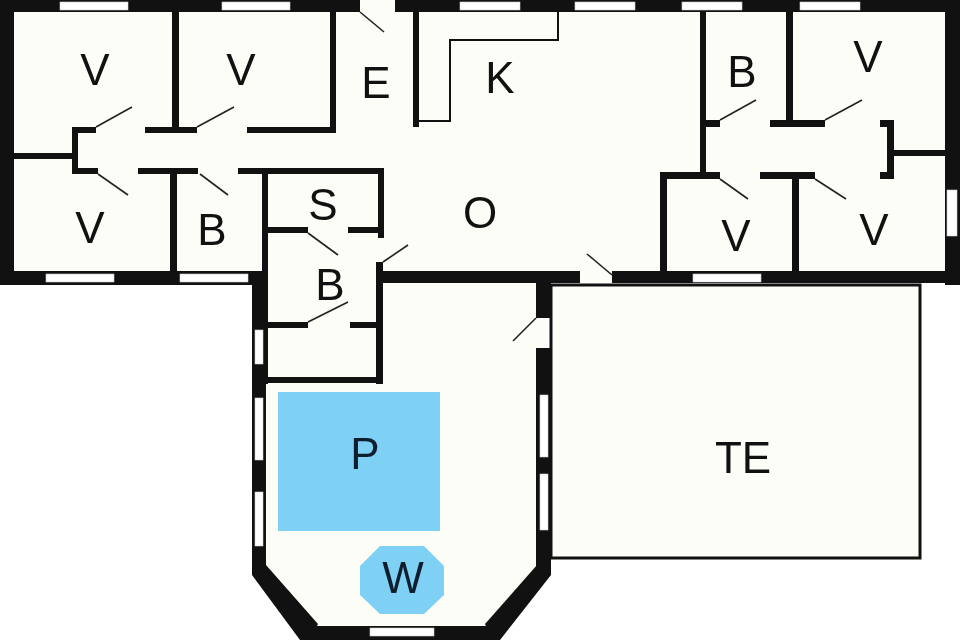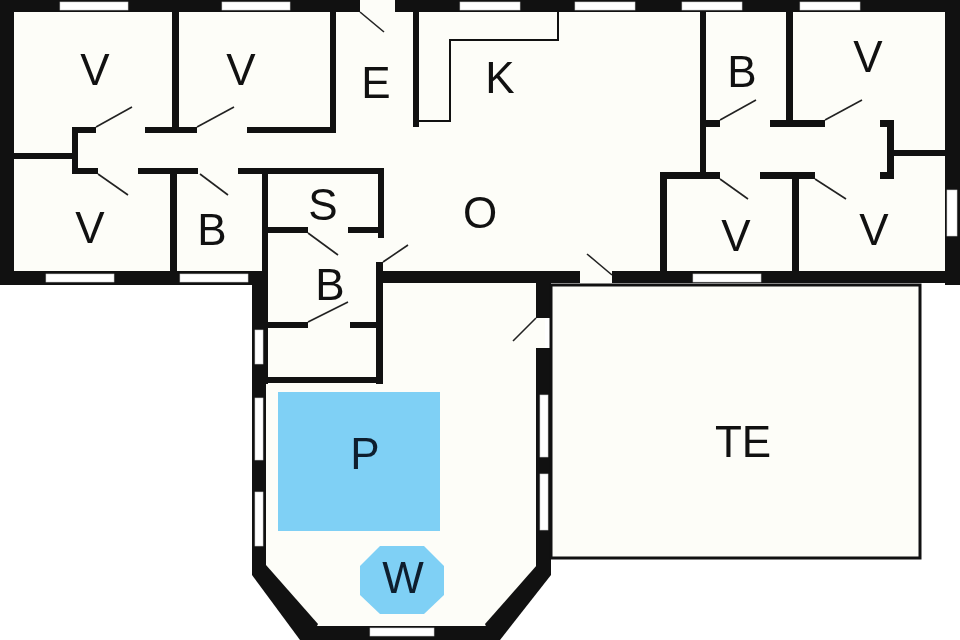--- a/index.html
+++ b/index.html
@@ -138,14 +138,14 @@
 <div class="label" style="left:742px;top:72px;">B</div>
 <div class="label" style="left:868px;top:57px;">V</div>
 <div class="label" style="left:90px;top:228px;">V</div>
 <div class="label" style="left:212px;top:230px;">B</div>
 <div class="label" style="left:323px;top:205px;">S</div>
 <div class="label" style="left:480px;top:213px;">O</div>
 <div class="label" style="left:330px;top:285px;">B</div>
 <div class="label" style="left:736px;top:236px;">V</div>
 <div class="label" style="left:874px;top:230px;">V</div>
 <div class="label pool" style="left:365px;top:454px;">P</div>
-<div class="label" style="left:743px;top:442px;">TE</div>
+<div class="label" style="left:743px;top:458px;">TE</div>
 <div class="label pool" style="left:403px;top:578px;">W</div>
 
 </body></html>

